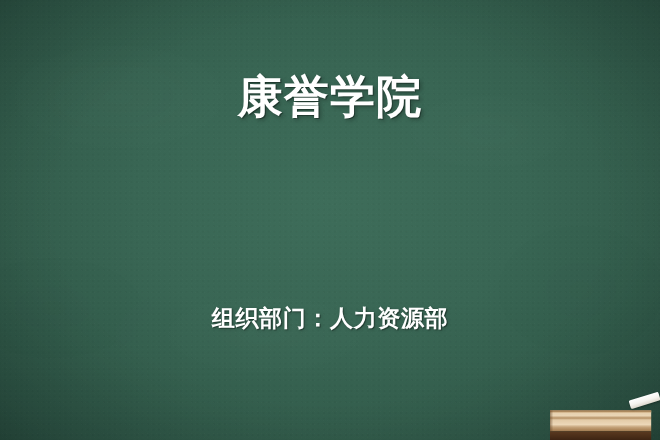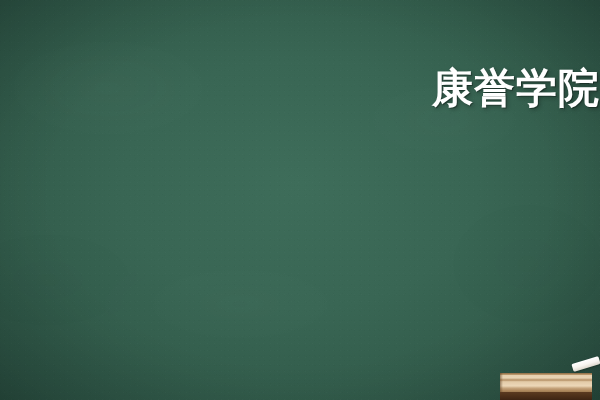--- a/index.html
+++ b/index.html
@@ -63,21 +63,21 @@
   
   .text-layer {
     position: absolute;
     inset: 0;
   }
   .title-block {
     position: absolute;
     left: 0;
     right: 0;
     top: 62px;
-    text-align: right;
+    text-align: center;
     font-family: Liberation Serif, serif;
   }
   .title-line1,
   .title-line2 {
     color: #ffffff;
     font-weight: bold;
     letter-spacing: 1px;
     white-space: nowrap;
     text-shadow:
       1px 1px 0 rgba(0,0,0,.30),
@@ -192,20 +192,21 @@
   <div class="board-smudge"></div>
   <div class="board-noise"></div>
   <div class="board-vignette"></div>
 
   <div class="text-layer">
 
     <div class="title-block">
       <div class="title-line1">康誉学院</div>
     </div>
 
+    <div class="subtitle">组织部门：人力资源部</div>
 
   </div>
 
   <div class="ledge">
     <div class="ledge-drop"></div>
     <div class="ledge-face">
       <div class="ledge-shadow-left"></div>
     </div>
     <div class="ledge-base"></div>
   </div>

